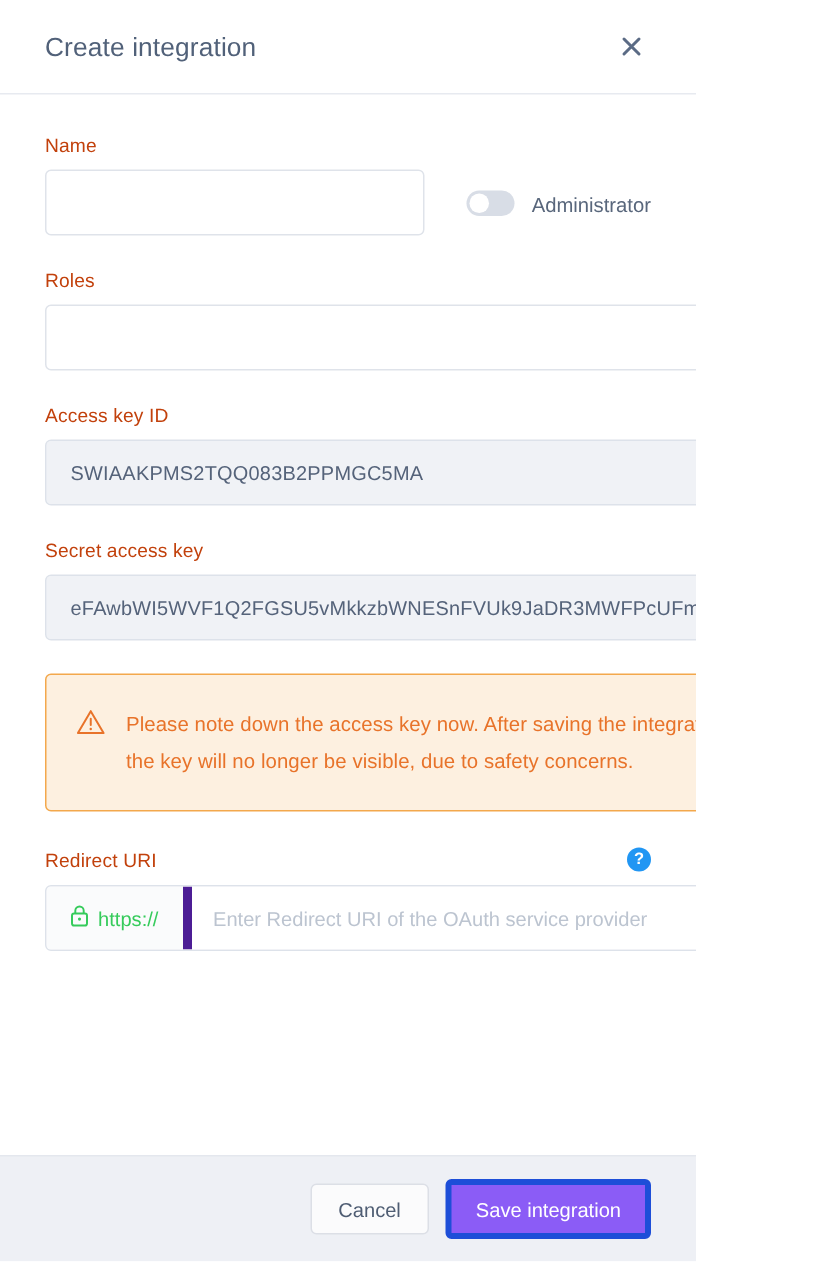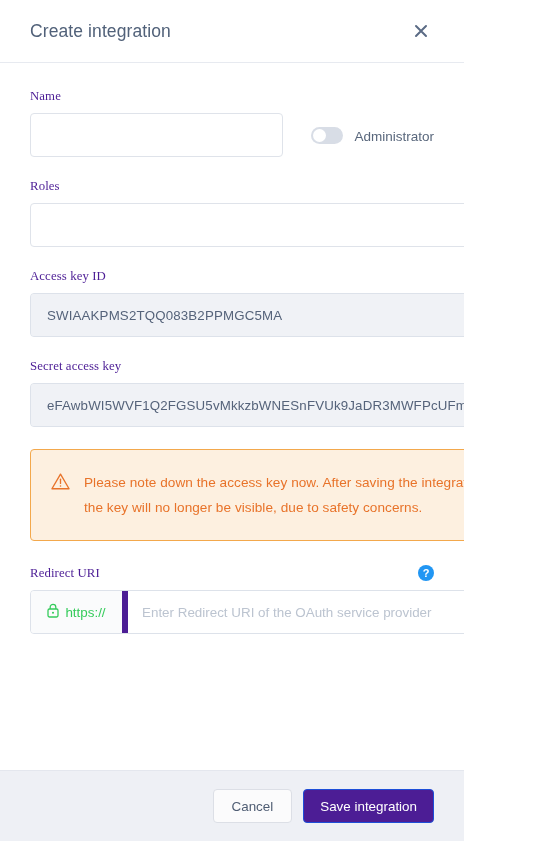--- a/index.html
+++ b/index.html
@@ -42,25 +42,24 @@
 
   
   .modal-body {
     flex: 1 1 auto;
     padding: 26px 30px 0 30px;
     overflow: hidden;
   }
   .field { margin-bottom: 22px; }
   .field-label {
     font-size: 12.8px;
-    color: #4c1d95;
+    color: #c2410c;
     margin-bottom: 9px;
     display: block;
     letter-spacing: .1px;
-    font-family: Liberation Serif, serif;
   }
   .label-row {
     display: flex; align-items: center;
     margin-bottom: 9px;
   }
   .label-row .field-label { margin-bottom: 0; }
 
   .row { display: flex; align-items: center; }
 
   
@@ -232,22 +231,22 @@
     cursor: pointer;
     display: flex; align-items: center; justify-content: center;
     padding: 0 18px;
   }
   .btn-cancel {
     background: #fbfbfc;
     border: 1px solid #dcdfe6;
     color: #4f5d73;
   }
   .btn-primary {
-    background: #4c1d95;
-    border: 1px solid #1d4ed8;
+    background: #8b5cf6;
+    border: 4px solid #1d4ed8;
     color: #ffffff;
     padding: 16px 16px;
   }
 </style>
 </head>
 <body>
 
 <div class="modal">
 
   <div class="modal-header">

